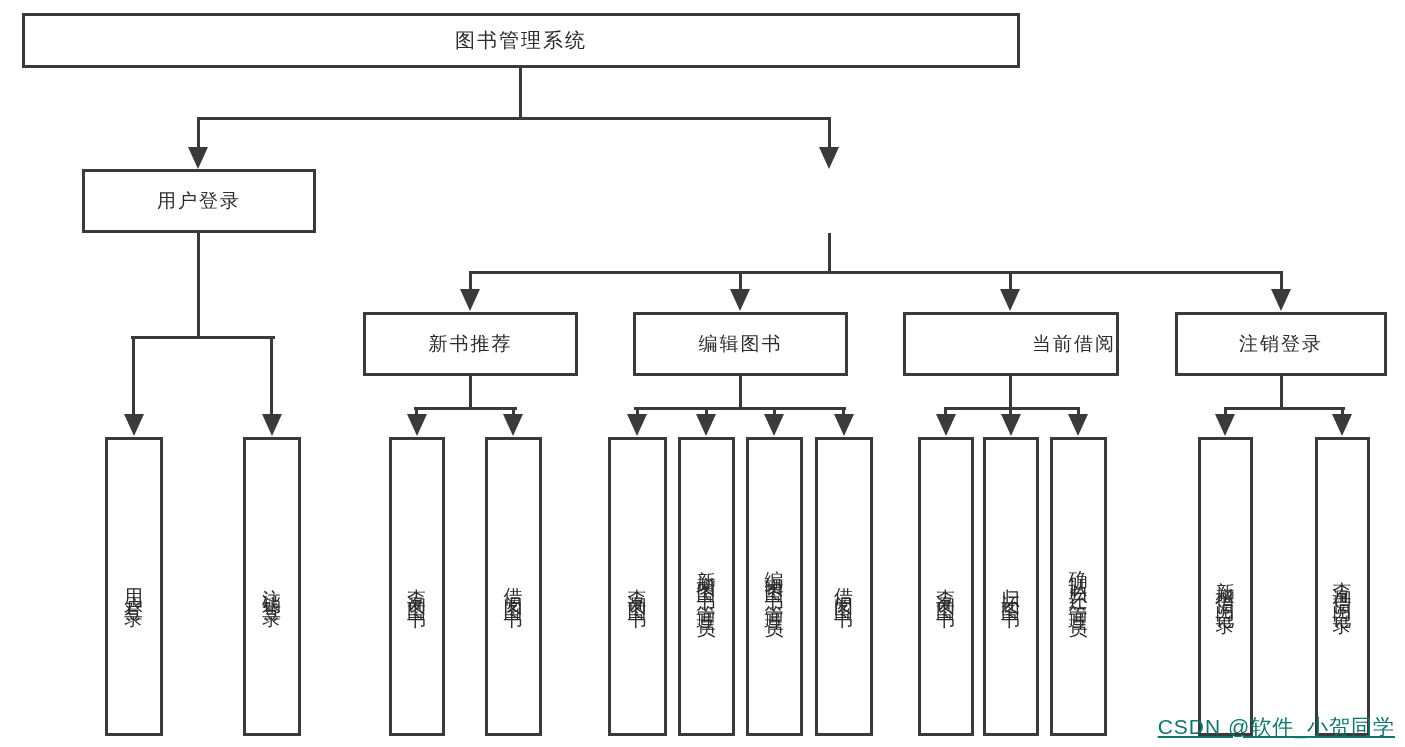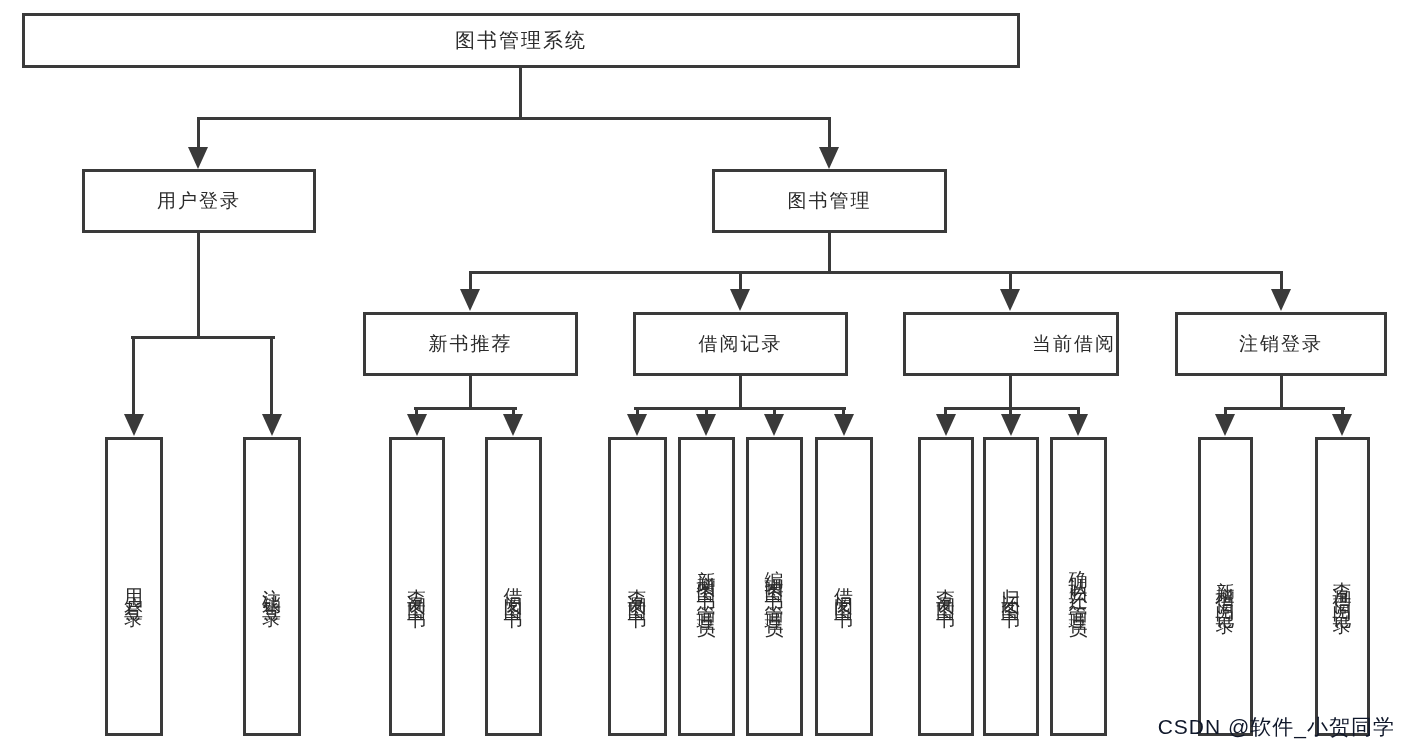--- a/index.html
+++ b/index.html
@@ -25,46 +25,43 @@
   }
   .vline{position:absolute;width:3px;background:#3a3a3a;z-index:1;}
   .hline{position:absolute;height:3px;background:#3a3a3a;z-index:1;}
   .arrow{
     position:absolute;width:0;height:0;z-index:1;
     border-left:10px solid transparent;border-right:10px solid transparent;
     border-top:22px solid #3a3a3a;
   }
   .watermark{
     position:absolute;right:10px;bottom:6px;z-index:5;
-    color:#0f172a;font-size:21px;letter-spacing:1px;white-space:nowrap;
+    color:#0f766e;font-size:21px;letter-spacing:1px;white-space:nowrap;text-decoration:underline;
   }
 </style>
 </head>
 <body>
 
 <div class="stage">
 
   <div class="node root-node" style="left:22px;top:13px;width:998px;height:55px;">
     <span class="lbl">图书管理系统</span>
   </div>
 
   <div class="node" style="left:82px;top:169px;width:234px;height:64px;">
     <span class="lbl">用户登录</span>
   </div>
 
-  <div class="node" style="left:712px;top:169px;width:235px;height:64px;">
-    <span class="lbl">图书管理</span>
-  </div>
 
   <div class="node" style="left:363px;top:312px;width:215px;height:64px;font-family:Liberation Serif, serif;">
     <span class="lbl">新书推荐</span>
   </div>
 
   <div class="node" style="left:633px;top:312px;width:215px;height:64px;">
-    <span class="lbl">借阅记录</span>
+    <span class="lbl">编辑图书</span>
   </div>
 
   <div class="node" style="left:903px;top:312px;width:216px;height:64px;justify-content:flex-end;">
     <span class="lbl">当前借阅</span>
   </div>
 
   <div class="node" style="left:1175px;top:312px;width:212px;height:64px;">
     <span class="lbl">注销登录</span>
   </div>
 

